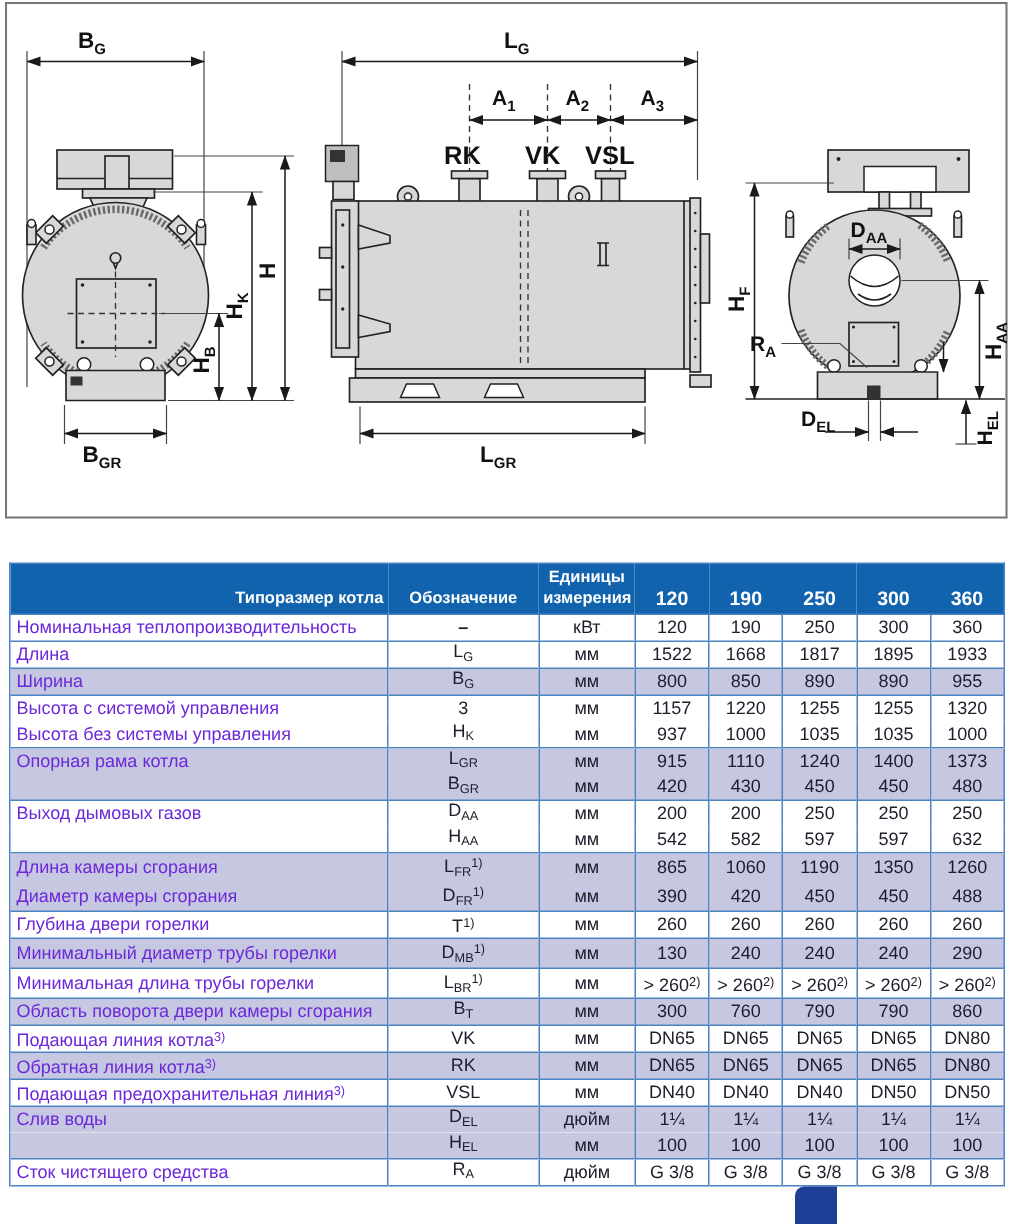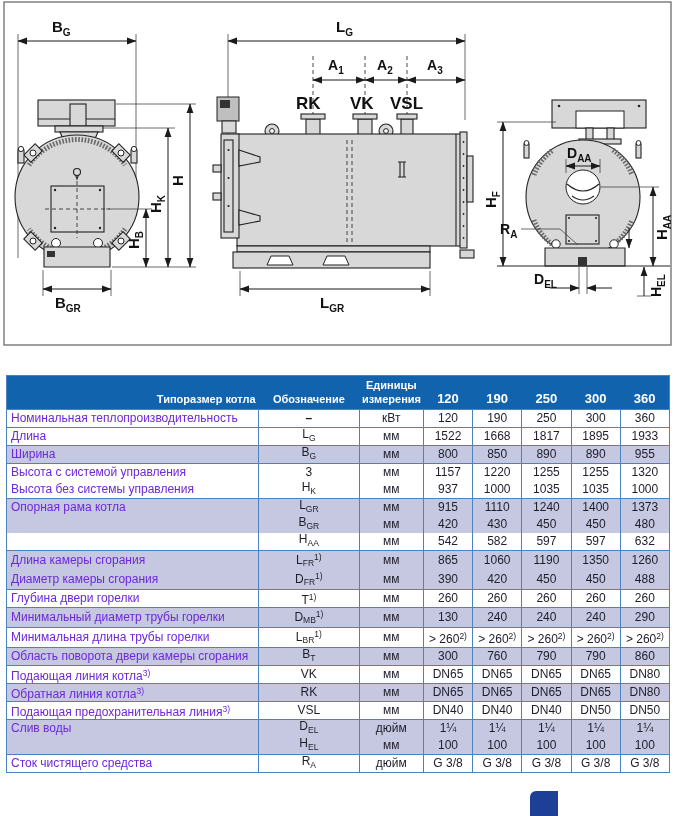--- a/index.html
+++ b/index.html
@@ -353,20 +353,30 @@
         <tr class="shade">
           <td class="name"><span></span></td>
           <td class="des"><span>B</span><span class="sb">GR</span></td>
           <td class="unit"><span>мм</span></td>
           <td class="val"><span>420</span></td>
           <td class="val"><span>430</span></td>
           <td class="val"><span>450</span></td>
           <td class="val"><span>450</span></td>
           <td class="val"><span>480</span></td>
         </tr>
+        <tr class=" group">
+          <td class="name"><span>Выход дымовых газов</span></td>
+          <td class="des"><span>D</span><span class="sb">AA</span></td>
+          <td class="unit"><span>мм</span></td>
+          <td class="val"><span>200</span></td>
+          <td class="val"><span>200</span></td>
+          <td class="val"><span>250</span></td>
+          <td class="val"><span>250</span></td>
+          <td class="val"><span>250</span></td>
+        </tr>
         <tr class="">
           <td class="name"><span></span></td>
           <td class="des"><span>H</span><span class="sb">AA</span></td>
           <td class="unit"><span>мм</span></td>
           <td class="val"><span>542</span></td>
           <td class="val"><span>582</span></td>
           <td class="val"><span>597</span></td>
           <td class="val"><span>597</span></td>
           <td class="val"><span>632</span></td>
         </tr>

